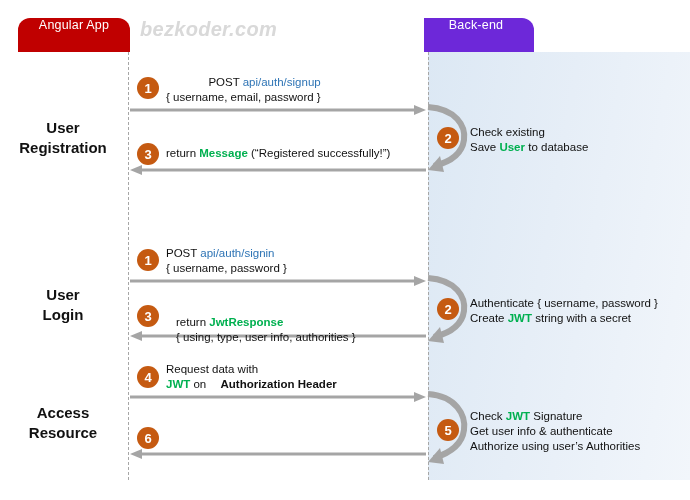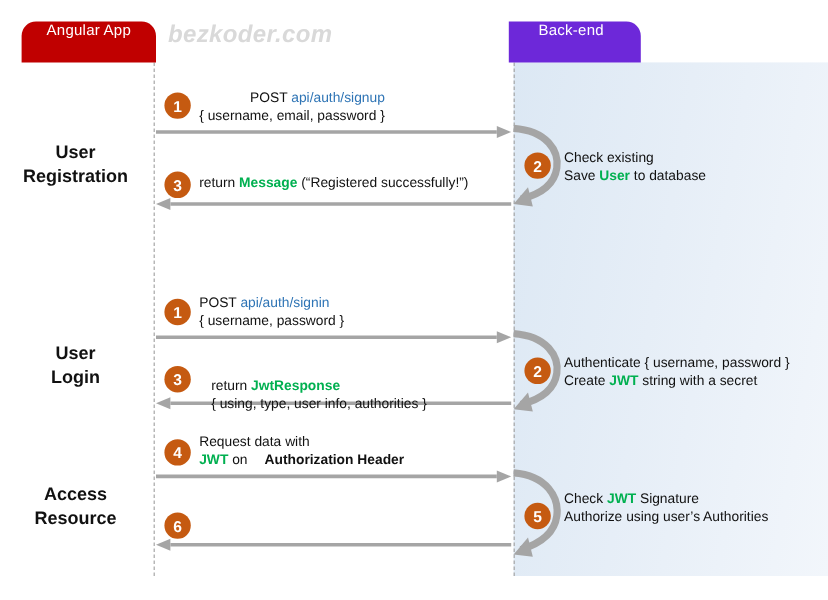--- a/index.html
+++ b/index.html
@@ -243,20 +243,21 @@
 
   <div class="selfloop" style="top:387px;height:82px;">
     <svg width="44" height="82" viewBox="0 0 44 82">
       <path d="M2,7 C30,9 40,28 38,43 C36,58 24,66 8,71" fill="none" stroke="#a5a5a5" stroke-width="6" stroke-linecap="butt"></path>
       <polygon points="14,61 2,75 18,77" fill="#a5a5a5"></polygon>
     </svg>
   </div>
   <div class="step" style="left:437px;top:419px;">5</div>
   <div class="msg" style="left:470px;top:409px;">
     <span class="ln"><span>Check </span><span class="kw-green">JWT</span><span> Signature</span></span>
+    <span class="ln">Get user info &amp; authenticate</span>
     <span class="ln">Authorize using user’s Authorities</span>
   </div>
 
   <div class="step" style="left:137px;top:427px;">6</div>
   <div class="arrow" style="top:448px;">
     <svg width="296" height="12" viewBox="0 0 296 12">
       <line x1="12" y1="6" x2="296" y2="6" stroke="#a5a5a5" stroke-width="3"></line>
       <polygon points="12,1 0,6 12,11" fill="#a5a5a5"></polygon>
     </svg>
   </div>

